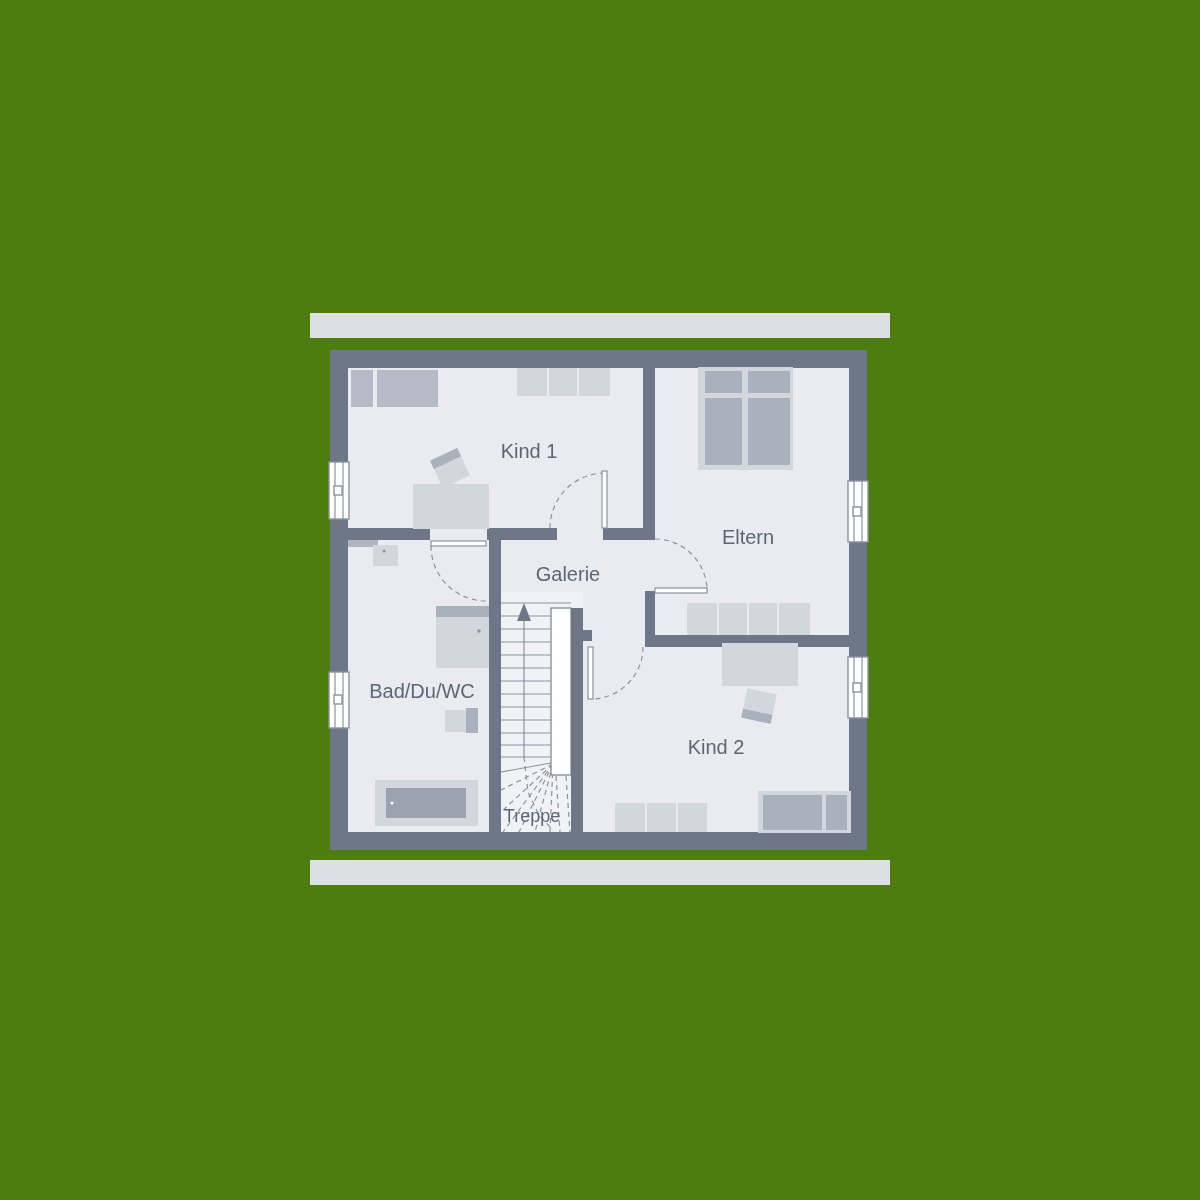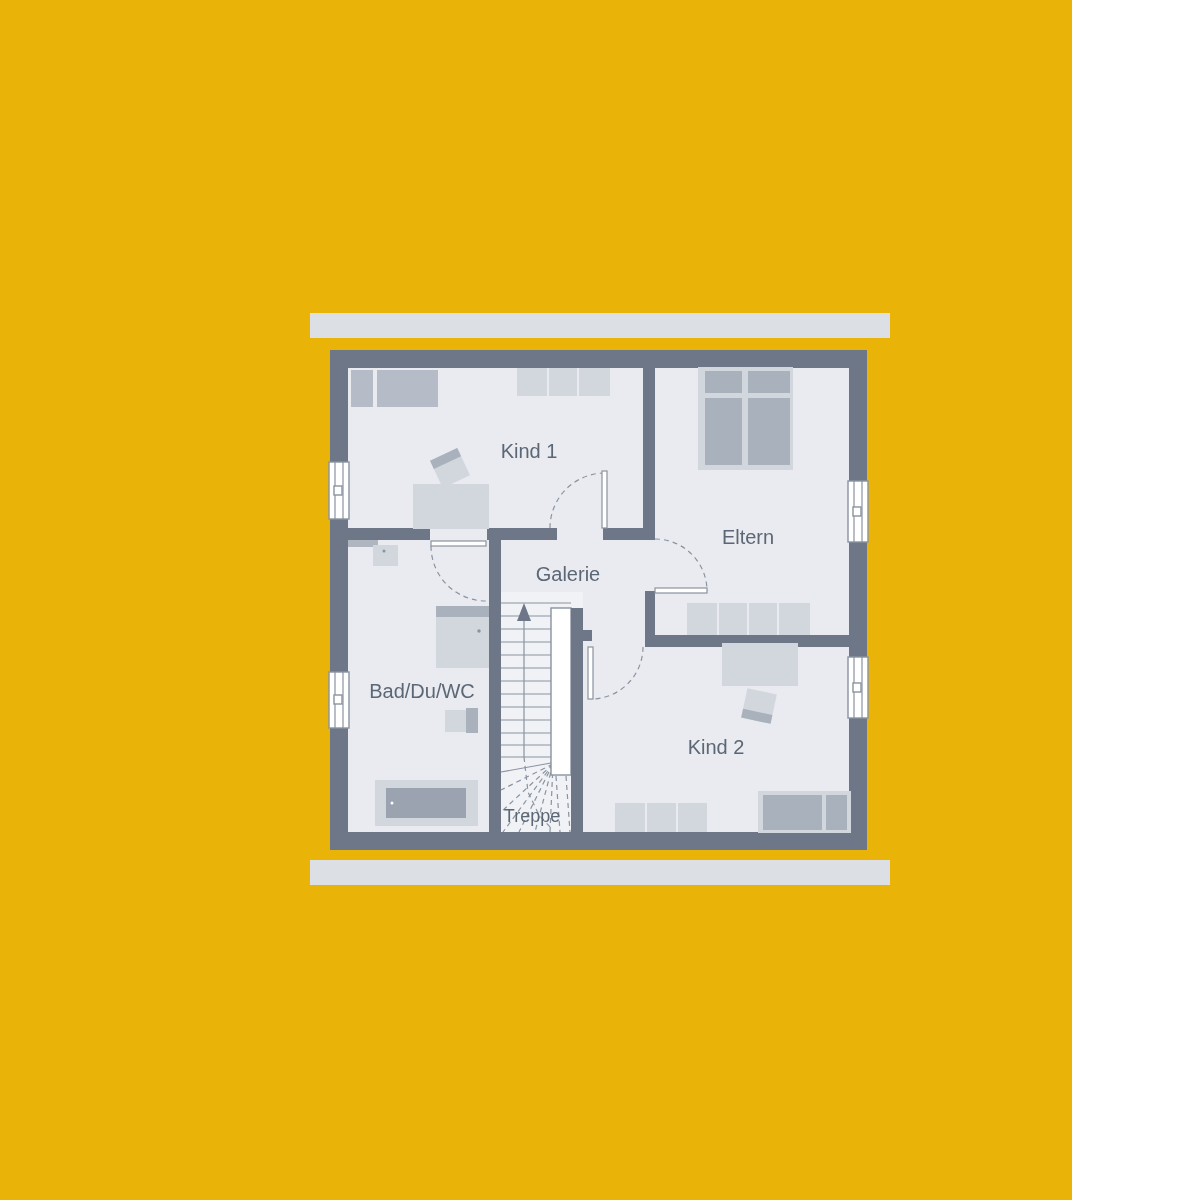--- a/index.html
+++ b/index.html
@@ -1,17 +1,17 @@
 <!DOCTYPE html>
 <html style="--band: #dcdfe4; --wall: #6d7787; --wall_light: #b0b6c0; --floor: #e9ebf0; --stair_floor: #f0f2f5; --furniture_light: #d2d6dd; --furniture_mid: #b6bcc7; --furniture_dark: #a9b1bd; --tub: #9ba3b0; --line: #8a93a1; --window: #ffffff; --text: #5c6775;"><head>
 <meta charset="utf-8">
 <style>
   html,body{margin:0;padding:0;background:#ffffff;}
-  .canvas{position:relative;width:1052px;height:1200px;background:#eab308;overflow:hidden;
-          font-family:"Liberation Sans",sans-serif;padding-left:20px;}
+  .canvas{position:relative;width:1200px;height:1200px;background:#4d7c0f;overflow:hidden;
+          font-family:"Liberation Sans",sans-serif;}
   svg{position:absolute;left:0;top:0;}
   .band{fill:var(--band);}
   .floor{fill:var(--floor);}
   .sfloor{fill:var(--stair_floor);}
   .wall{fill:var(--wall);}
   .wall-light{fill:var(--wall_light);}
   .fl{fill:var(--furniture_light);}
   .fm{fill:var(--furniture_mid);}
   .fd{fill:var(--furniture_dark);}
   .tub{fill:var(--tub);}

